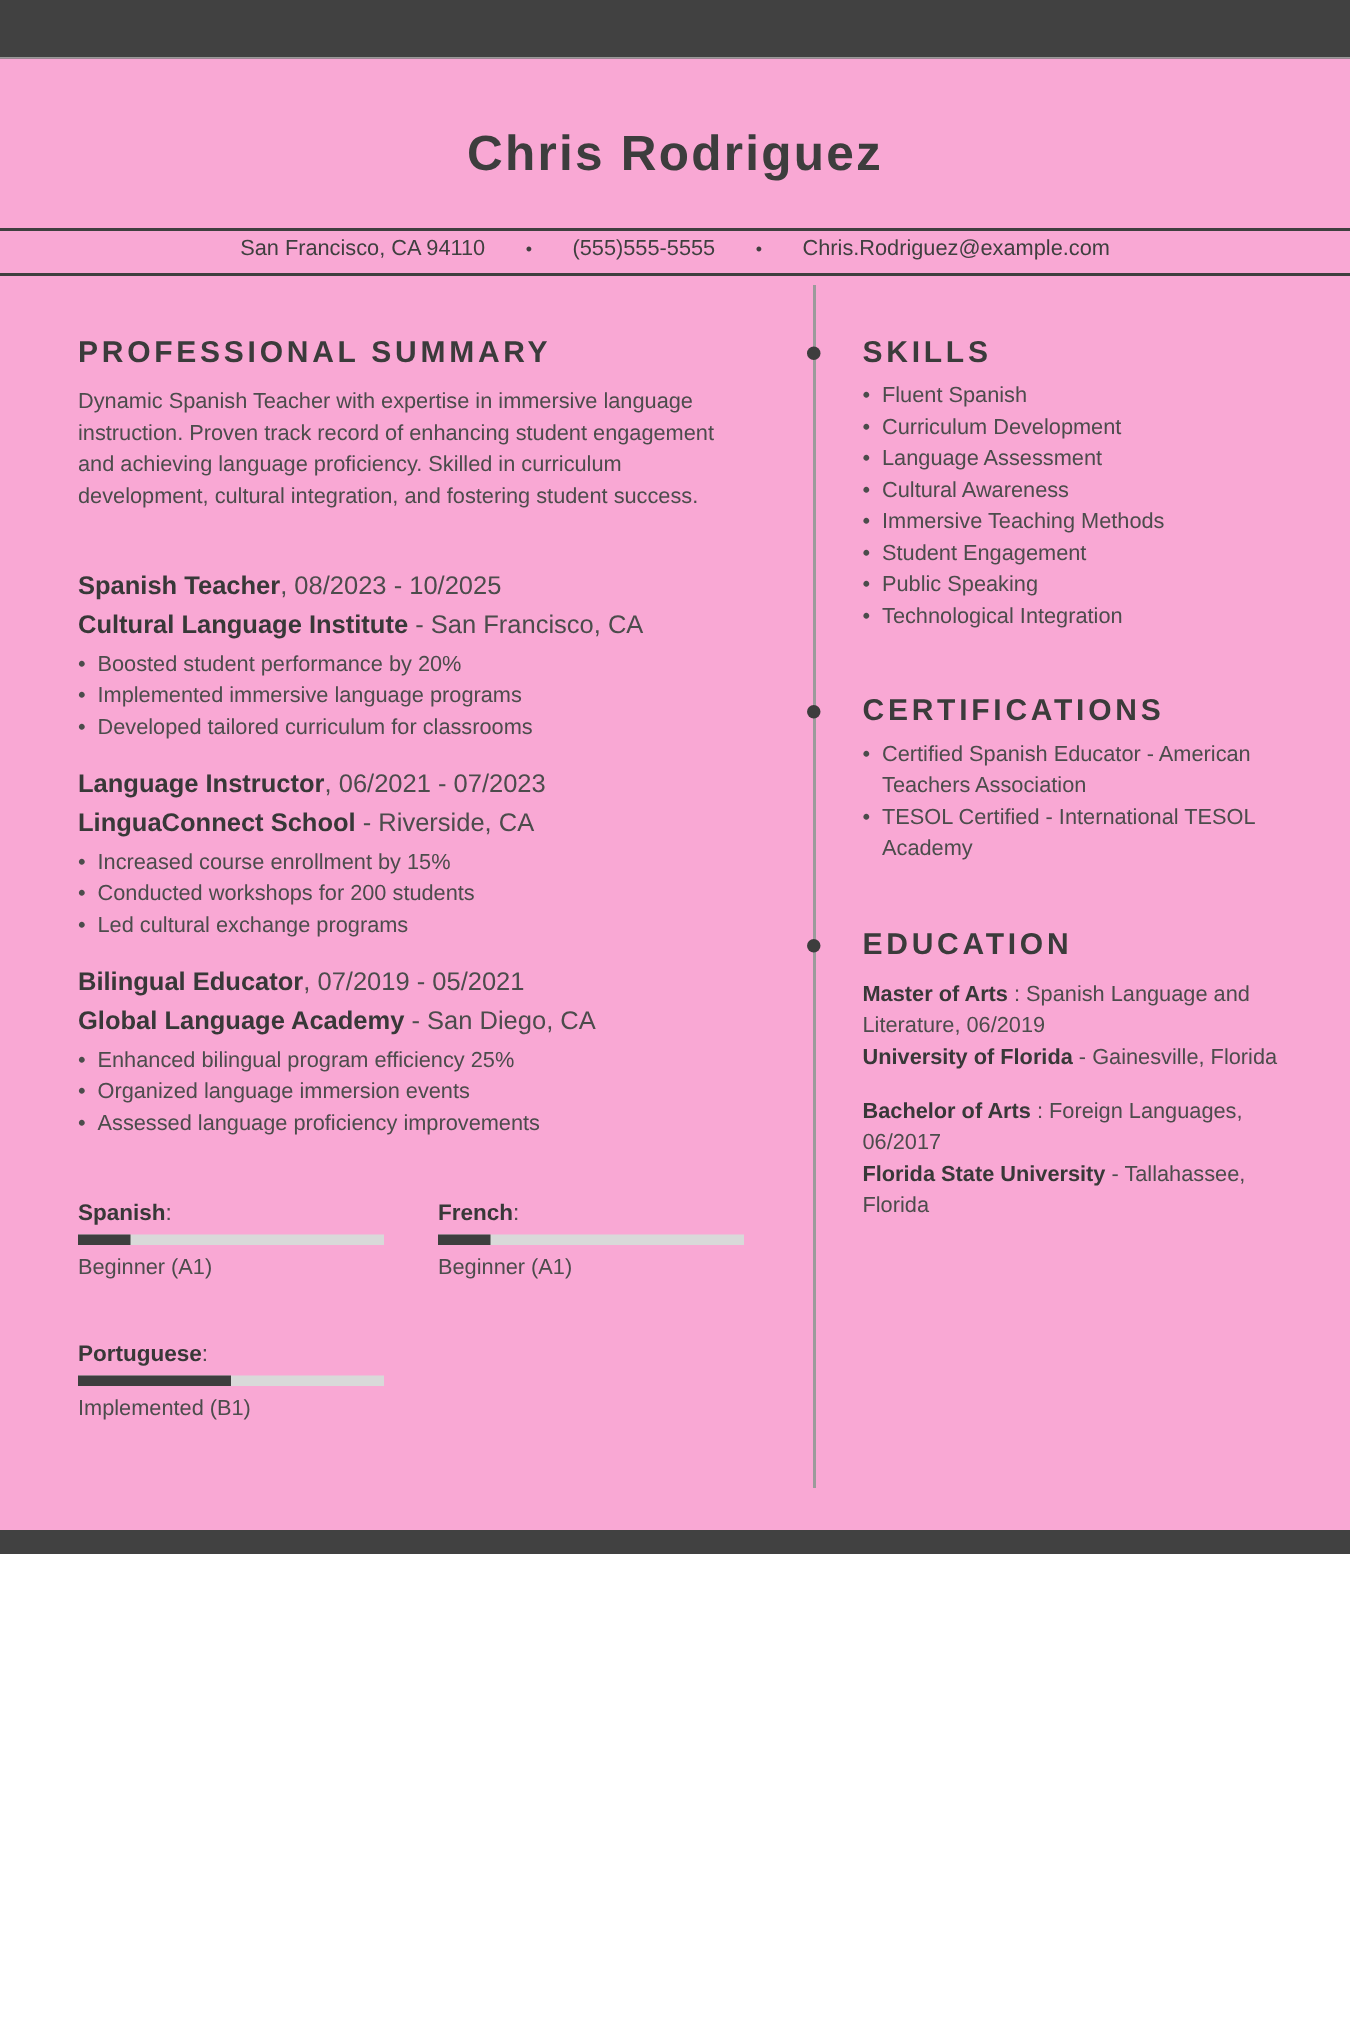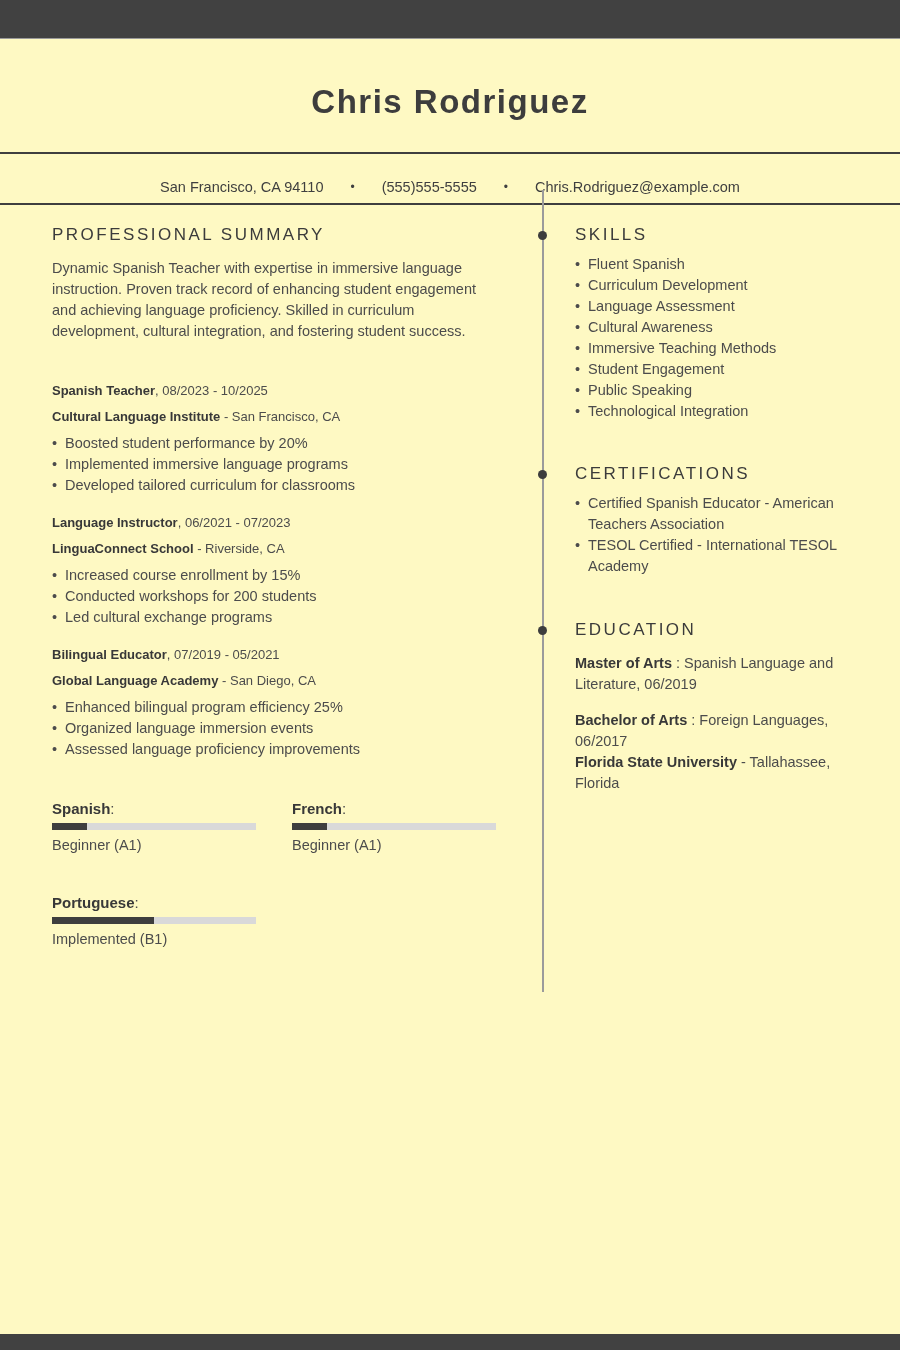--- a/index.html
+++ b/index.html
@@ -2,44 +2,44 @@
 <html style="--topbar: #414141; --heading: #3b3b3b; --name: #3d3d3d; --body: #4c4c4c; --strong: #383838; --track: #d9d9d9; --fill: #3e3e3e; --divider: #9b9b9b; --rule: #3f3f3f;"><head>
 <meta charset="utf-8">
 <style>
   :root{
     --topbar:#414141; --heading:#3b3b3b; --name:#3d3d3d; --body:#4c4c4c;
     --strong:#383838; --track:#d9d9d9; --fill:#3e3e3e; --divider:#9b9b9b; --rule:#3f3f3f;
   }
   *{box-sizing:border-box;margin:0;padding:0;}
   html,body{margin:0;padding:0;background:#fff;}
   body{width:900px;height:1350px;font-family:"Liberation Sans",sans-serif;color:var(--body);}
-  .page{position:relative;width:900px;height:1350px;background:#fef9c3;overflow:hidden;}
+  .page{position:relative;width:900px;height:1036px;background:#f9a8d4;overflow:hidden;}
   .topbar{position:absolute;top:0;left:0;width:900px;height:39px;background:var(--topbar);border-bottom:1px solid #9a9a9a;}
   .footbar{position:absolute;bottom:0;left:0;width:900px;height:16px;background:var(--topbar);}
   h1{position:absolute;top:83px;left:0;width:900px;text-align:center;font-size:33px;line-height:38px;font-weight:700;letter-spacing:1.5px;color:var(--name);}
-  .contact{position:absolute;top:152px;left:0;width:900px;border-top:2px solid var(--rule);border-bottom:2px solid var(--rule);padding:23px 0 5px;display:flex;justify-content:center;align-items:center;gap:27px;font-size:14.5px;line-height:21px;color:var(--rule);}
+  .contact{position:absolute;top:152px;left:0;width:900px;border-top:2px solid var(--rule);border-bottom:2px solid var(--rule);padding:2px 0 5px;display:flex;justify-content:center;align-items:center;gap:27px;font-size:14.5px;line-height:21px;color:var(--rule);}
   .contact .sep{font-size:12px;}
   .divider{position:absolute;left:542px;top:190px;width:2px;height:802px;background:var(--divider);}
   .col{position:absolute;top:195px;}
   .col-left{left:52px;width:452px;}
   .col-right{left:575px;width:300px;}
-  h2{font-size:17px;line-height:26px;font-weight:400;letter-spacing:2.5px;color:var(--heading);position:relative;}
+  h2{font-size:20px;line-height:26px;font-weight:700;letter-spacing:2.5px;color:var(--heading);position:relative;}
   .col-left section{margin-top:38px;}
   .col-left section.first{margin-top:27px;}
   .col-right section{position:relative;}
   .col-right section .h2dot::before{content:"";position:absolute;left:-37px;top:calc(50% - 4.5px);width:9px;height:9px;border-radius:50%;background:var(--name);}
   .sec-skills{margin-top:27px;}
   .sec-certs{margin-top:39px;}
   .sec-edu{margin-top:40px;}
   .body,p.body{font-size:14.5px;line-height:21px;color:var(--body);}
   .summary-text{margin-top:10px;}
   strong{font-weight:700;color:var(--strong);}
   .job{margin-top:16px;}
   .job.firstjob{margin-top:12px;}
-  .jobline{font-size:13px;line-height:21px;}
+  .jobline{font-size:17px;line-height:21px;}
   .jobline + .jobline{margin-top:5px;}
   ul.blist{list-style:none;margin-top:6px;}
   ul.blist li{position:relative;padding-left:13px;font-size:14.5px;line-height:21px;}
   ul.blist li .mk{position:absolute;left:0;top:0;}
   .rlist{margin-top:10px;}
   .lang-grid{margin-top:12px;display:grid;grid-template-columns:204px 204px;column-gap:23px;row-gap:8px;gap:36px;}
   .lname{font-size:15px;line-height:21px;}
   .track{margin:4px 0 5px;width:100%;height:7px;background:var(--track);}
   .fillbar{height:7px;background:var(--fill);width:0;}
   .llevel{font-size:14.5px;line-height:21px;}
@@ -157,20 +157,21 @@
         <li><span class="mk">•</span><span>Certified Spanish Educator - American Teachers Association</span></li>
         <li><span class="mk">•</span><span>TESOL Certified - International TESOL Academy</span></li>
       </ul>
     </section>
 
     <section class="sec-edu">
       <h2 class="h2dot">EDUCATION</h2>
 
       <div class="edu-entry">
         <p class="body"><strong>Master of Arts</strong><span> : Spanish Language and Literature, 06/2019</span></p>
+        <p class="body"><strong>University of Florida</strong><span> - Gainesville, Florida</span></p>
       </div>
 
       <div class="edu-entry">
         <p class="body"><strong>Bachelor of Arts</strong><span> : Foreign Languages, 06/2017</span></p>
         <p class="body"><strong>Florida State University</strong><span> - Tallahassee, Florida</span></p>
       </div>
     </section>
   </div>
 
   <div class="footbar"></div>

